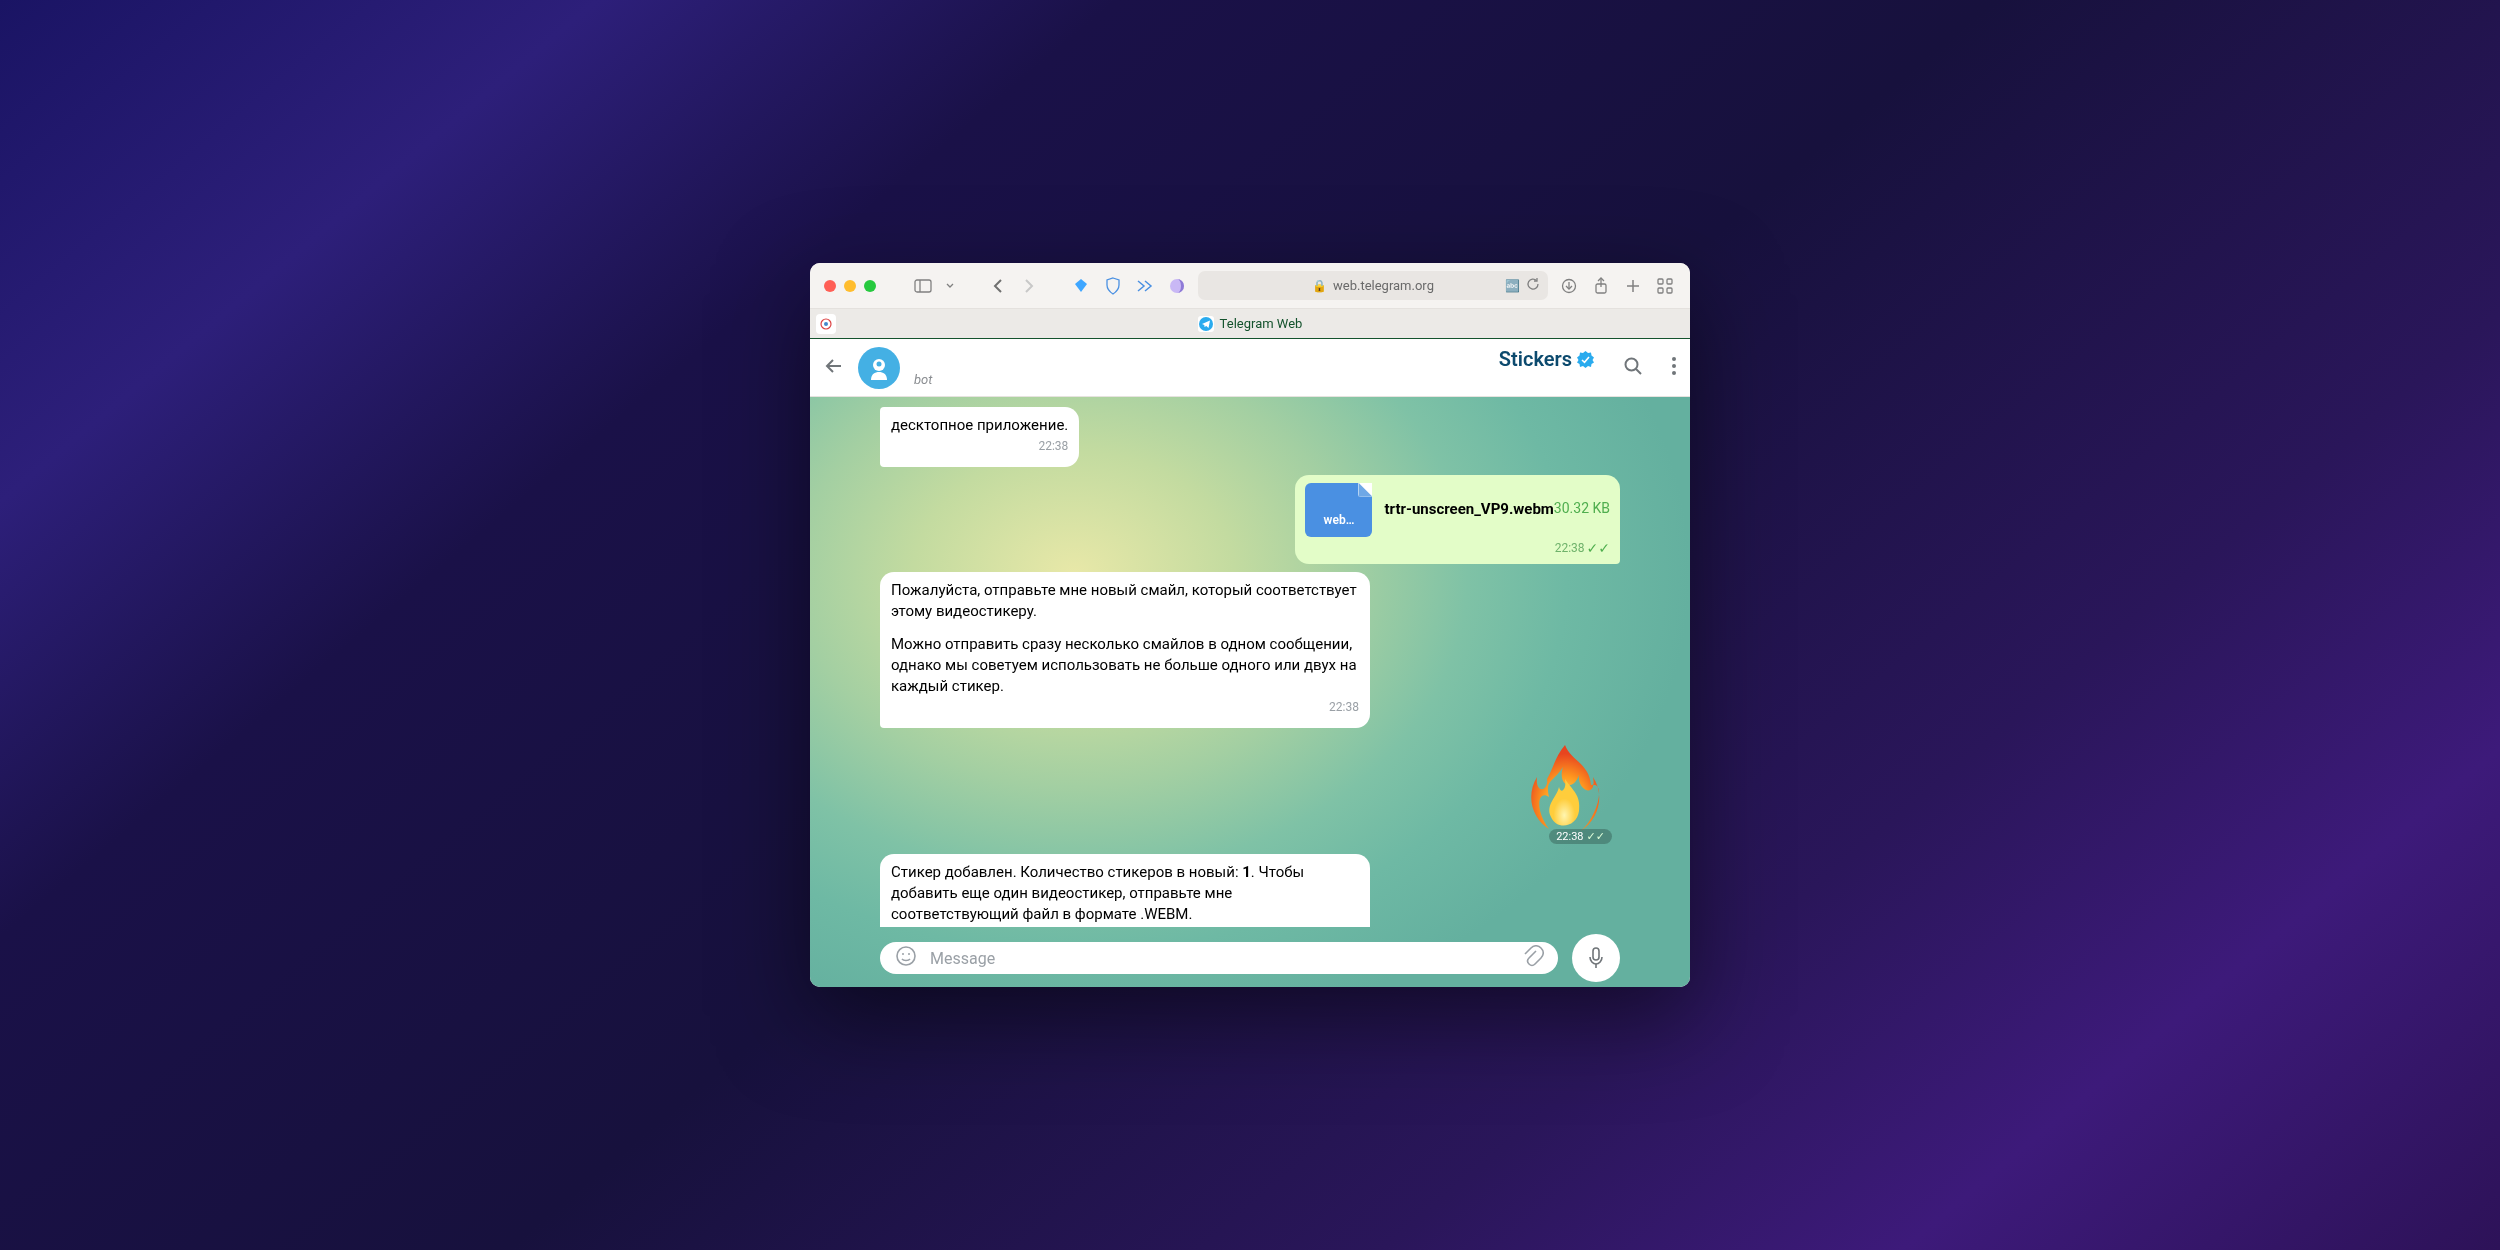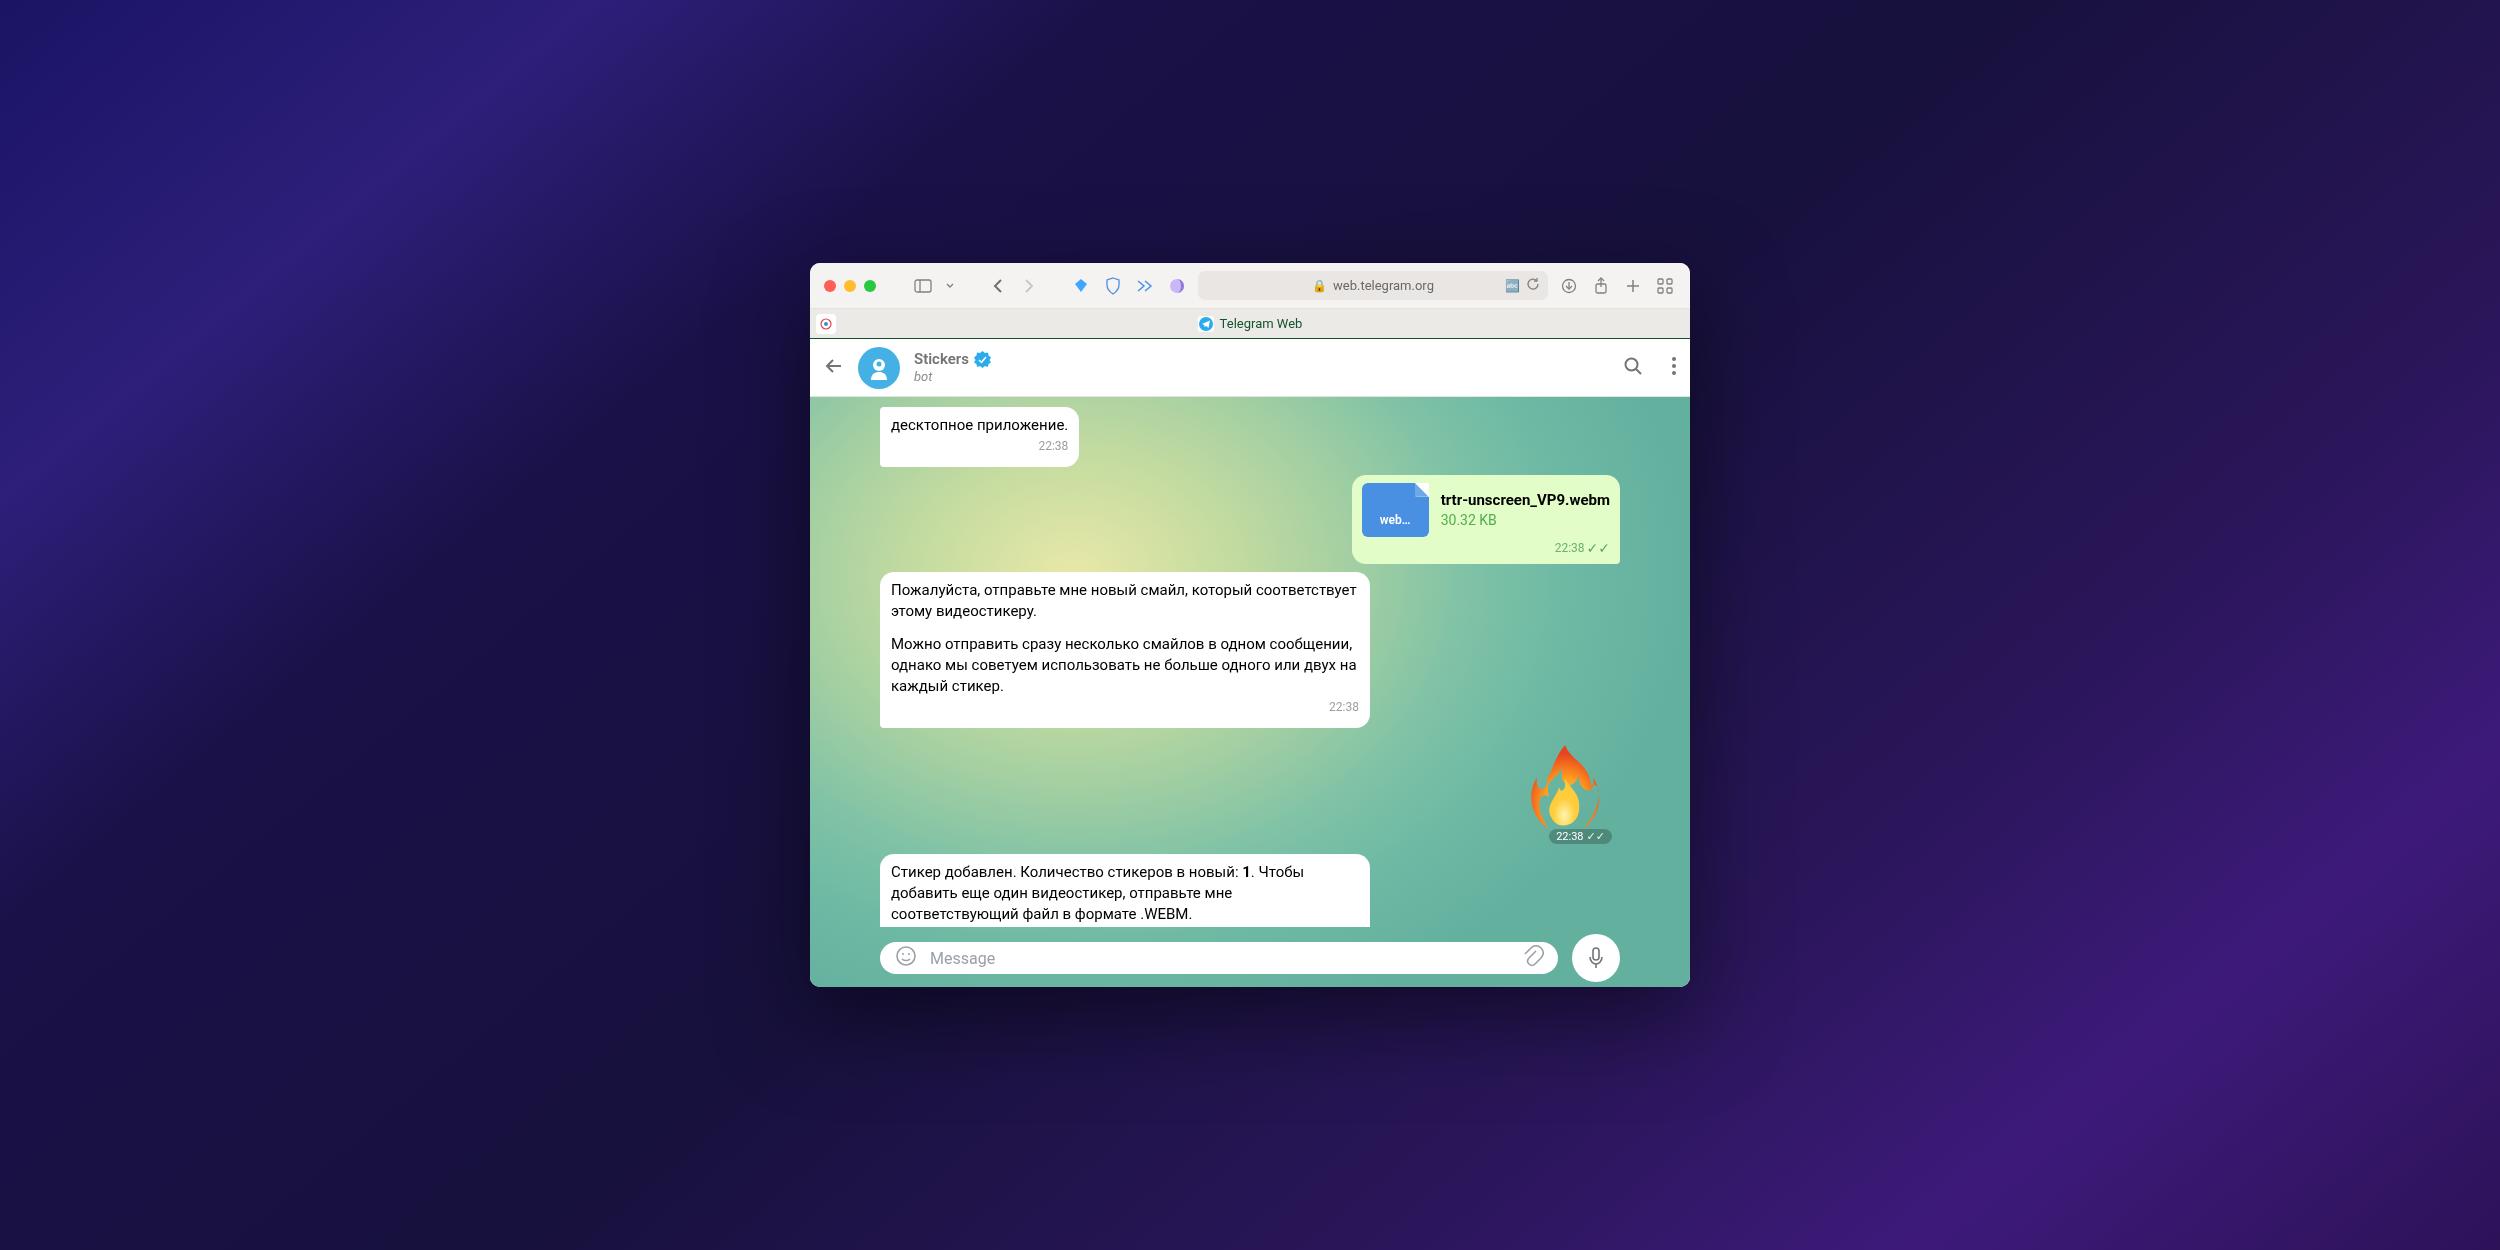--- a/index.html
+++ b/index.html
@@ -22,42 +22,42 @@
 .tabbar { height:30px; background:#eceae7; display:flex; align-items:center; justify-content:center; font-size:13px; color:#14532d; border-bottom:1px solid #14532d; position:relative; }
 .tabbar .favicon{width:16px;height:16px;border-radius:3px;background:#fff;display:flex;align-items:center;justify-content:center;margin-right:6px;}
 .tabbar .favicon svg{display:block;}
 .tabbar .pinned{position:absolute;left:6px;width:20px;height:20px;border-radius:4px;background:#fff;display:flex;align-items:center;justify-content:center;}
 
 .app { flex:1; display:flex; flex-direction:column; min-height:0; }
 .chathead { height:58px; background:#fff; border-bottom:1px solid #e6e3df; display:flex; align-items:center; padding:0 14px; gap:14px; }
 .back{color:#707579;}
 .avatar{width:42px;height:42px;border-radius:50%;background:#44b0e4;display:flex;align-items:center;justify-content:center;color:#fff;}
 .chead-text{flex:1;display:flex;flex-direction:column;line-height:1.25;}
-.cname{font-size:15px;font-weight:600;color:#737373;display:flex;align-items:center;gap:5px;}
+.cname{font-size:20px;font-weight:600;color:#0c4a6e;display:flex;align-items:center;gap:5px;justify-content:flex-end;}
 .verif{width:17px;height:17px;}
 .csub{font-size:13px;color:#8a8d91;font-style:italic;}
 .hicon{color:#707579;margin-left:14px;}
 
 .row{display:flex;}
 .row.in{justify-content:flex-start;}
 .row.out{justify-content:flex-end;}
 
 .bubble{max-width:490px;border-radius:14px;padding:8px 11px 12px 11px;font-size:15px;line-height:1.4;position:relative;}
 .bubble.in{background:#fff;color:#000;border-bottom-left-radius:4px;}
 .bubble.out{background:#e3fdc8;color:#000;border-bottom-right-radius:4px;}
 .bubble p{margin:0 0 2px 0;}
 .time{font-size:12px;color:#9aa0a6;text-align:right;display:block;margin-top:2px;}
 .bubble.out .time{color:#6fb26b;}
 .checks{color:#4fae4e;font-size:14px;vertical-align:middle;margin-left:2px;}
 
 .file{display:flex;align-items:center;gap:12px;}
 .ficon{width:67px;height:54px;background:#4a90e2;border-radius:6px;position:relative;color:#fff;display:flex;align-items:flex-end;justify-content:center;font-size:12px;font-weight:600;padding-bottom:8px;}
 .ficon::before{content:"";position:absolute;top:0;right:0;width:14px;height:14px;background:#fff;border-bottom-left-radius:3px;}
 .ficon::after{content:"";position:absolute;top:0;right:0;width:14px;height:14px;background:#6fa8e6;clip-path:polygon(0 0,100% 100%,0 100%);}
-.finfo{display:flex;flex-direction:column;}
+.finfo{display:flex;flex-direction:row;}
 .fname{font-weight:700;font-size:15px;}
 .fsize{font-size:14px;color:#4fae4e;}
 
 .sticker-row{justify-content:flex-end;}
 .sticker-wrap{position:relative;width:110px;height:110px;display:flex;align-items:center;justify-content:center;}
 .sticker-wrap svg{display:block;}
 .st-time{position:absolute;bottom:2px;right:8px;background:rgba(0,0,0,.22);border-radius:10px;padding:1px 7px;font-size:11px;color:#fff;display:flex;align-items:center;gap:3px;}
 
 .composer{height:58px;display:flex;align-items:center;gap:14px;padding:0 70px 0 70px;background:transparent;margin-top:2px;}
 .composer .input{flex:1;height:32px;background:#fff;border-radius:24px;display:flex;align-items:center;padding:0 14px;gap:12px;color:#9aa0a6;}

